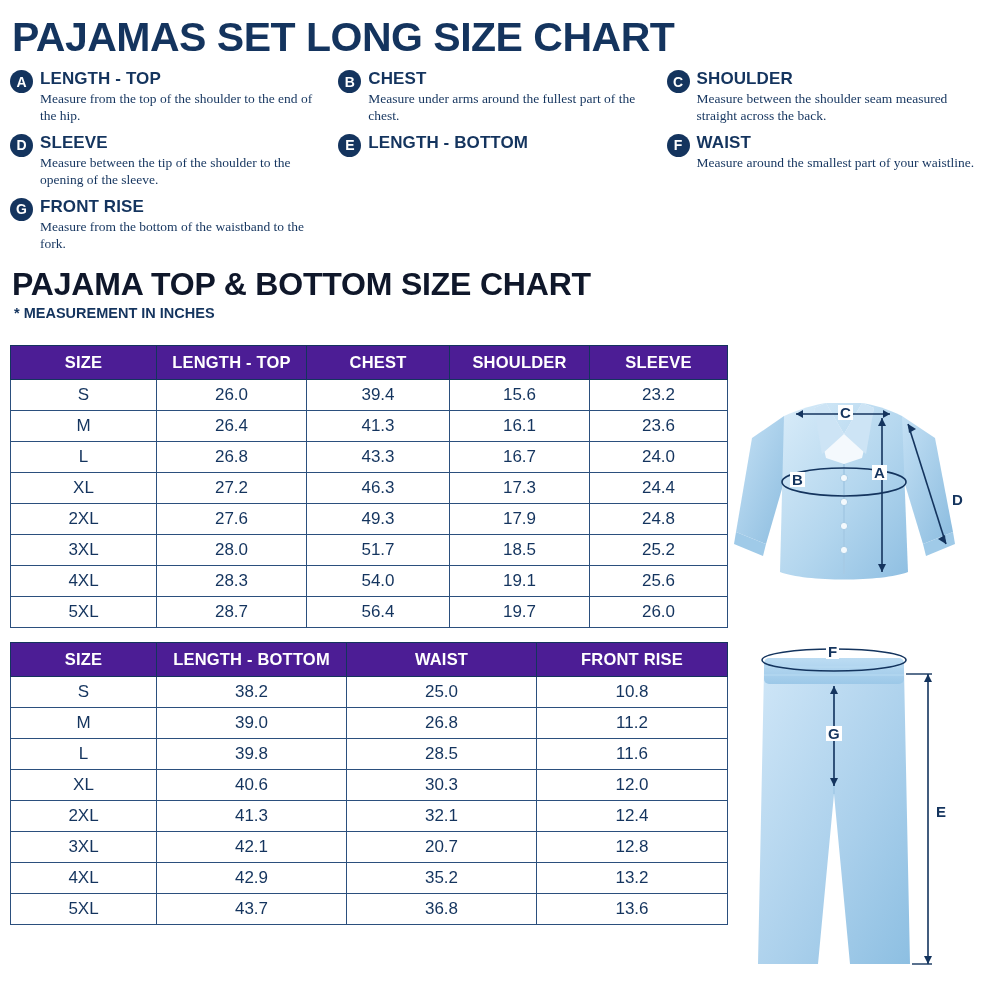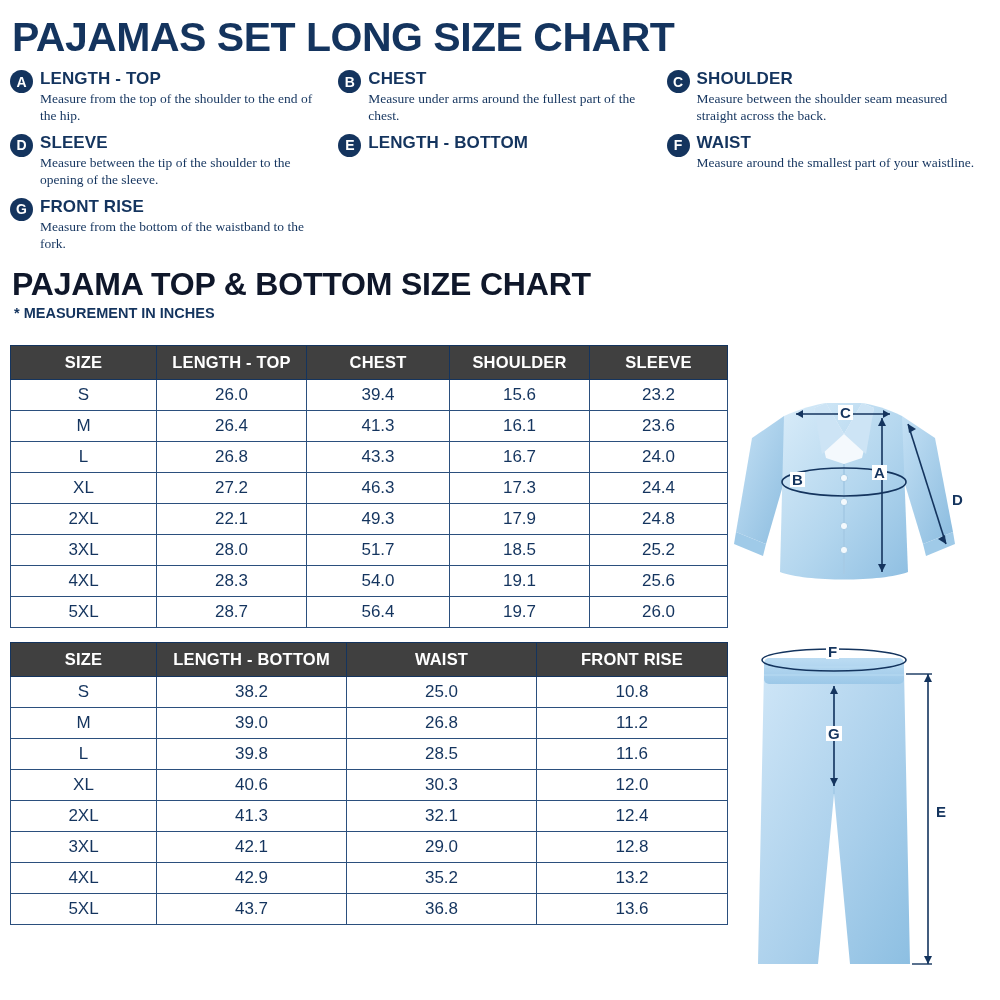--- a/index.html
+++ b/index.html
@@ -89,21 +89,21 @@
     margin: 0 0 24px 4px;
   }
 
   
   table.size-table {
     border-collapse: collapse;
     width: 717px;
     table-layout: fixed;
   }
   table.size-table th {
-    background: #404040;
+    background: #4c1d95;
     color: #ffffff;
     font-size: 16.5px;
     font-weight: 700;
     padding: 7px 2px;
     text-align: center;
     border: 1px solid #14345e;
     letter-spacing: 0.2px;
   }
   table.size-table td {
     border: 1px solid #2b4f7d;
@@ -258,21 +258,21 @@
       </tr>
       <tr>
         <td class="size-cell">XL</td>
         <td>27.2</td>
         <td>46.3</td>
         <td>17.3</td>
         <td>24.4</td>
       </tr>
       <tr>
         <td class="size-cell">2XL</td>
-        <td>22.1</td>
+        <td>27.6</td>
         <td>49.3</td>
         <td>17.9</td>
         <td>24.8</td>
       </tr>
       <tr>
         <td class="size-cell">3XL</td>
         <td>28.0</td>
         <td>51.7</td>
         <td>18.5</td>
         <td>25.2</td>
@@ -338,21 +338,21 @@
       </tr>
       <tr>
         <td class="size-cell">2XL</td>
         <td>41.3</td>
         <td>32.1</td>
         <td>12.4</td>
       </tr>
       <tr>
         <td class="size-cell">3XL</td>
         <td>42.1</td>
-        <td>29.0</td>
+        <td>20.7</td>
         <td>12.8</td>
       </tr>
       <tr>
         <td class="size-cell">4XL</td>
         <td>42.9</td>
         <td>35.2</td>
         <td>13.2</td>
       </tr>
       <tr>
         <td class="size-cell">5XL</td>

